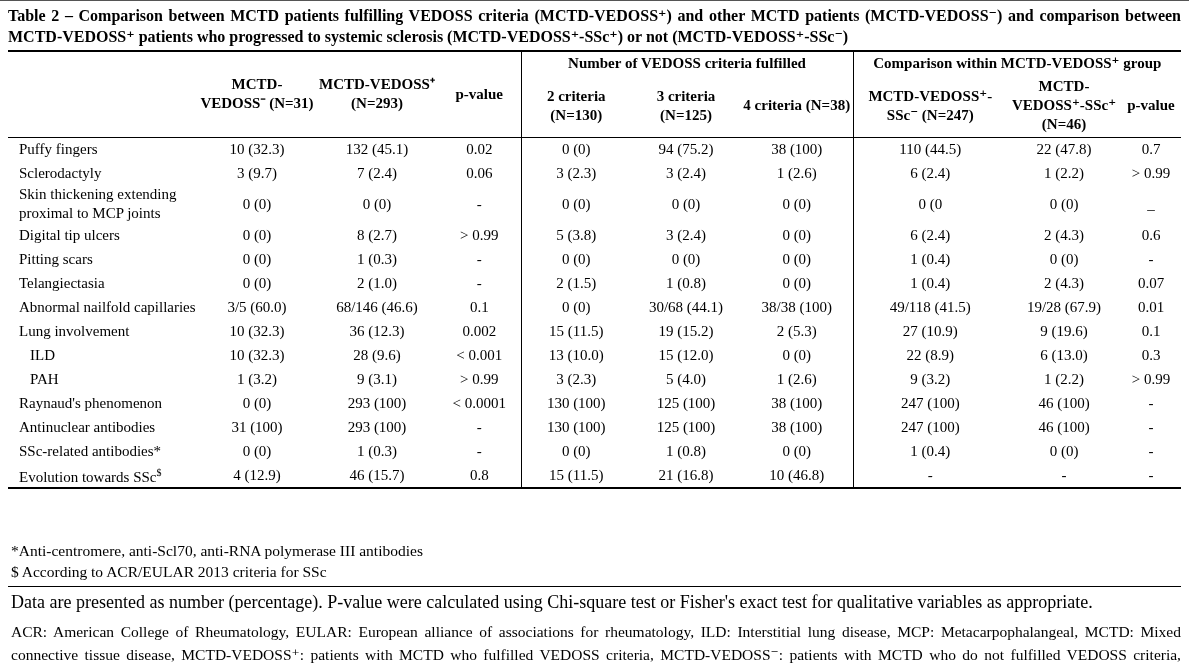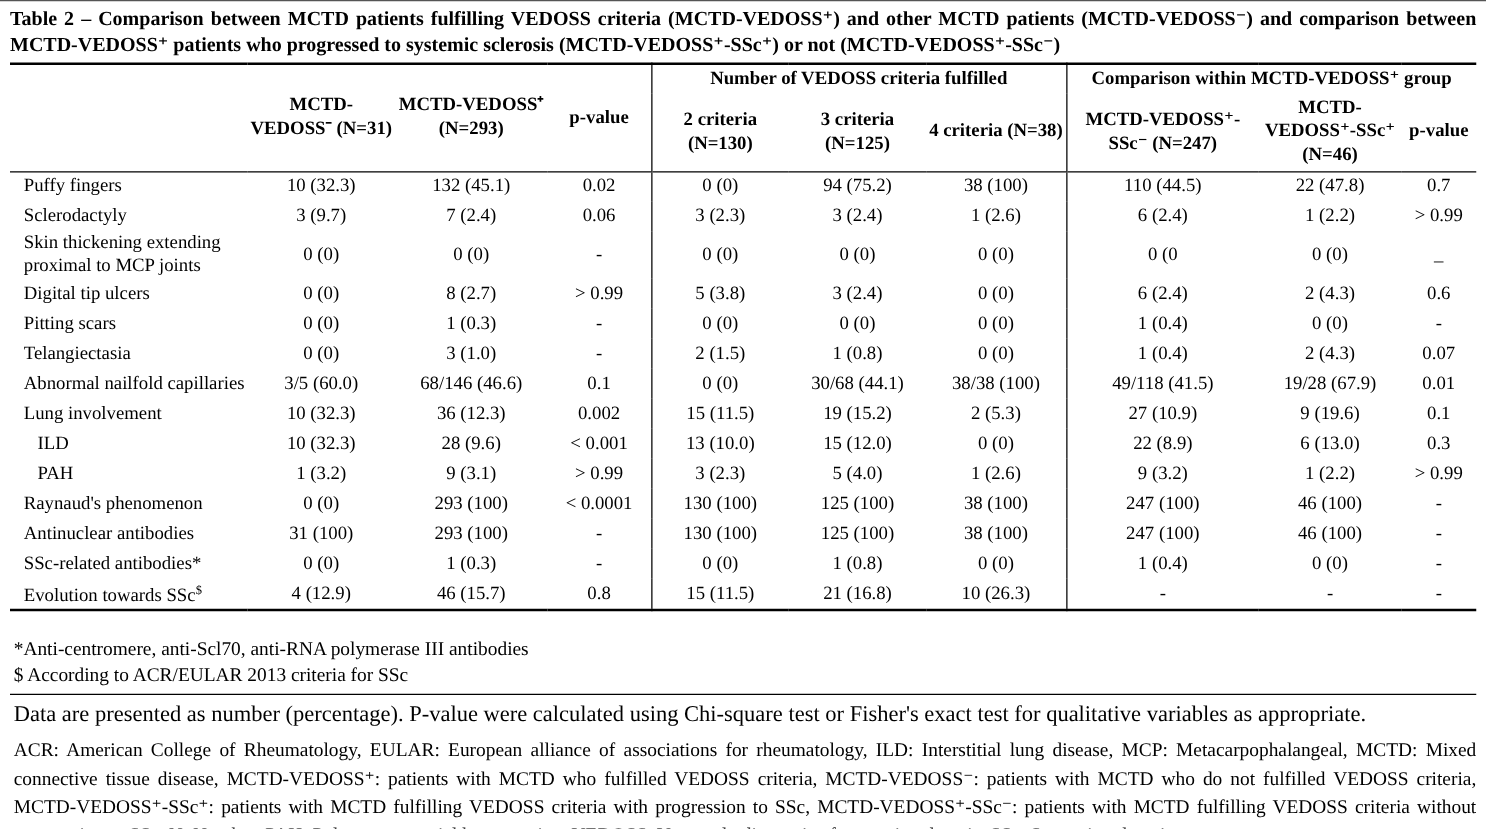--- a/index.html
+++ b/index.html
@@ -45,20 +45,21 @@
     padding-left: 11px;
     padding-right: 2px;
   }
   tbody td.rowlabel.indent { padding-left: 22px; }
   tbody td.rowlabel sup { font-size: 10px; }
 
   .fn-block {
     width: 1173px;
     border-bottom: 1px solid #000;
     padding: 20px 0 4px 0;
+    margin-top: 31px;
   }
   .fn-line { font-size: 15.5px; line-height: 21px; padding-left: 3px; }
 
   .data-note {
     width: 1173px;
     font-size: 18px;
     line-height: 21px;
     padding: 5px 0 2px 3px;
   }
   .abbrev-note {
@@ -164,21 +165,21 @@
           <td class="vline">0 (0)</td>
           <td class="">0 (0)</td>
           <td class="">0 (0)</td>
           <td class="vline">1 (0.4)</td>
           <td class="">0 (0)</td>
           <td class="">-</td>
         </tr>
         <tr>
           <td class="rowlabel">Telangiectasia</td>
           <td class="">0 (0)</td>
-          <td class="">3 (1.0)</td>
+          <td class="">2 (1.0)</td>
           <td class="">-</td>
           <td class="vline">2 (1.5)</td>
           <td class="">1 (0.8)</td>
           <td class="">0 (0)</td>
           <td class="vline">1 (0.4)</td>
           <td class="">2 (4.3)</td>
           <td class="">0.07</td>
         </tr>
         <tr>
           <td class="rowlabel">Abnormal nailfold capillaries</td>
@@ -264,21 +265,21 @@
           <td class="">0 (0)</td>
           <td class="">-</td>
         </tr>
         <tr>
           <td class="rowlabel">Evolution towards SSc<sup>$</sup></td>
           <td class="">4 (12.9)</td>
           <td class="">46 (15.7)</td>
           <td class="">0.8</td>
           <td class="vline">15 (11.5)</td>
           <td class="">21 (16.8)</td>
-          <td class="">10 (26.3)</td>
+          <td class="">10 (46.8)</td>
           <td class="vline">-</td>
           <td class="">-</td>
           <td class="">-</td>
         </tr>
       </tbody>
   </table>
 
   <div class="fn-block">
     <div class="fn-line">*Anti-centromere, anti-Scl70, anti-RNA polymerase III antibodies</div>
     <div class="fn-line">$ According to ACR/EULAR 2013 criteria for SSc</div>

